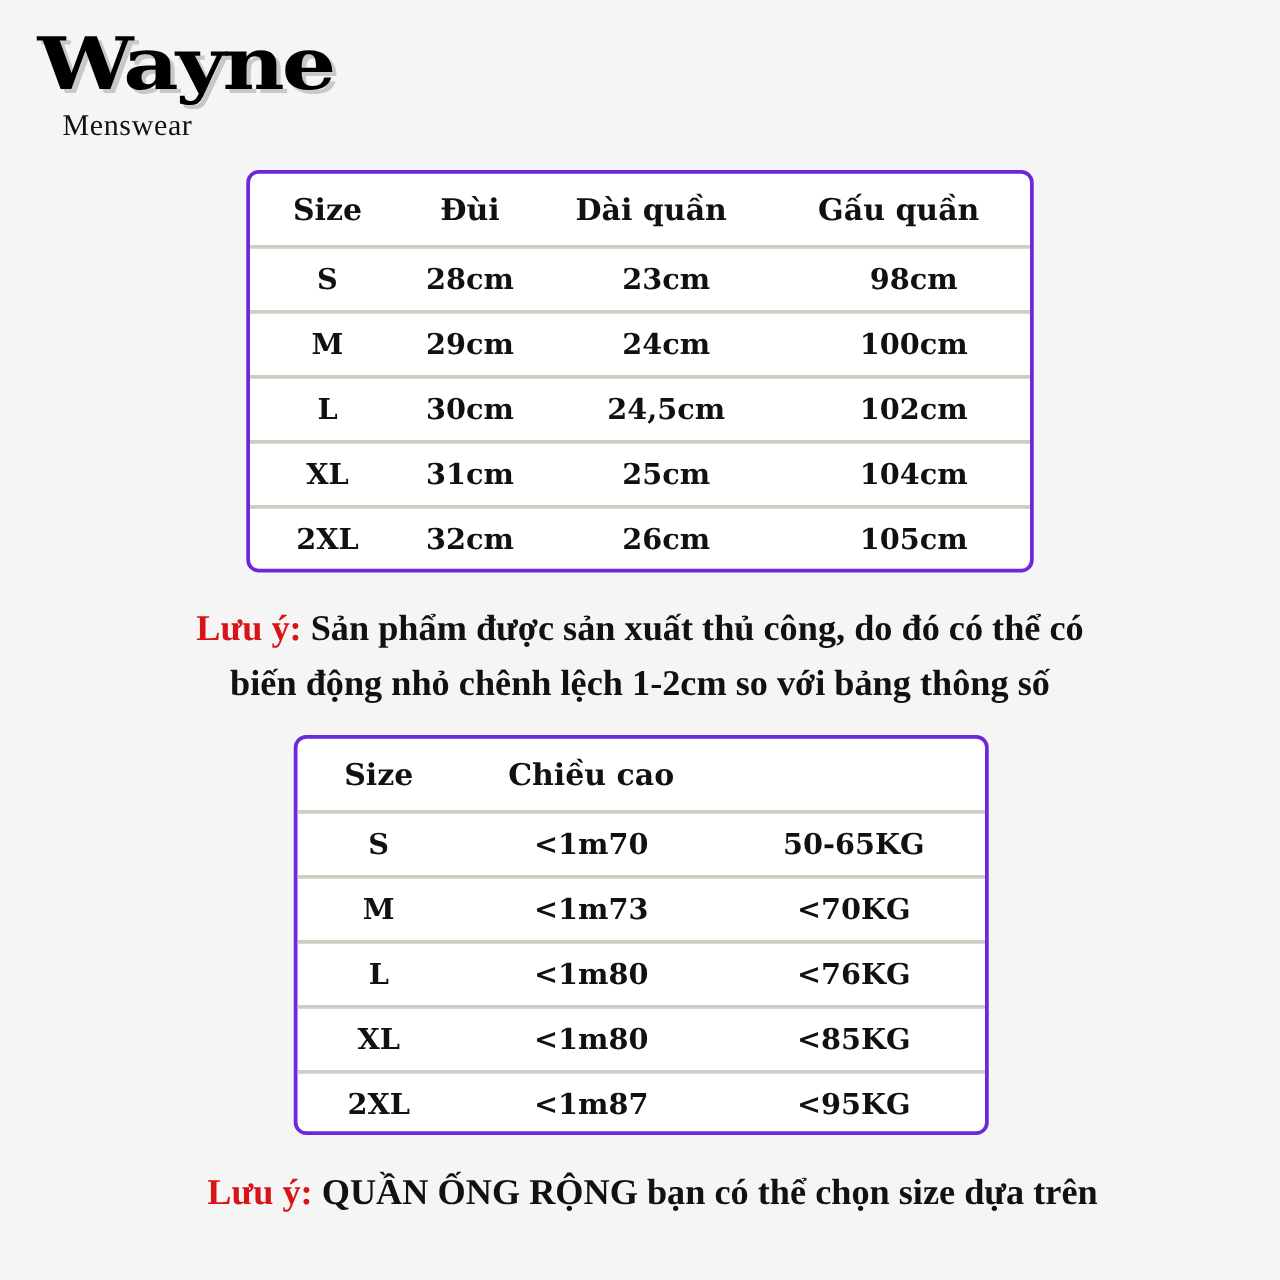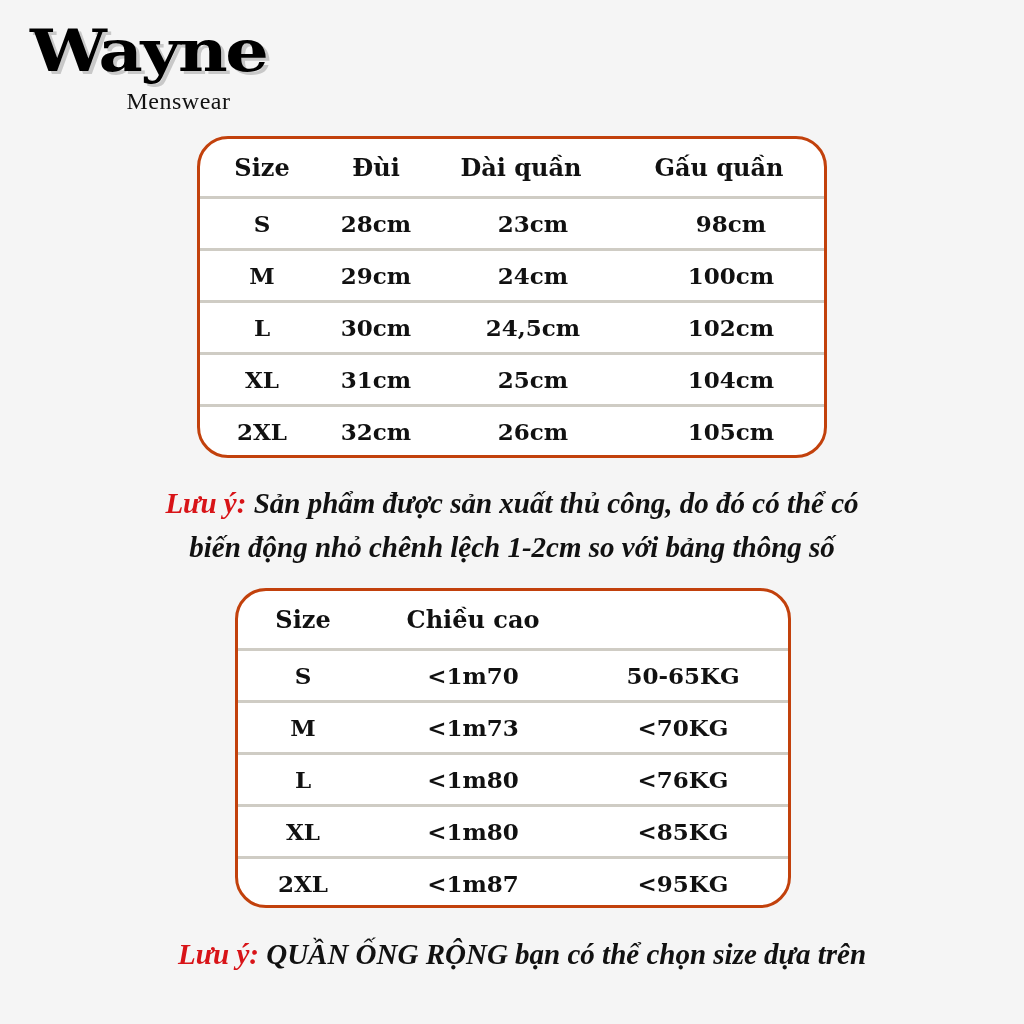--- a/index.html
+++ b/index.html
@@ -9,26 +9,26 @@
   .logo { position: absolute; left: 30px; top: 22px; }
   .logo-title {
     font-family: "DejaVu Serif", serif;
     font-weight: 900; font-size: 58px; letter-spacing: -2px; line-height: 1;
     color: #000; text-shadow: 3px 3px 0 #c8c8c8;
     transform: scaleX(1.18); transform-origin: left top;
     display: inline-block;
   }
   .logo-sub {
     font-family: "Liberation Serif", serif;
-    font-size: 24px; color: #111; margin-left: 20px; margin-top: 8px; letter-spacing: 0.5px; text-align: right;
+    font-size: 24px; color: #111; margin-left: 20px; margin-top: 8px; letter-spacing: 0.5px;
   }
 
   .tbl {
     position: absolute; background: #fff;
-    border: 3px solid #c2410c; border-radius: 31px; overflow: hidden;
+    border: 3px solid #6d28d9; border-radius: 10px; overflow: hidden;
   }
   .tbl .row { display: flex; align-items: center; border-top: 3px solid #cfccc4; }
   .tbl .row:first-child { border-top: none; }
   .tbl .cell {
     text-align: center; font-family: "DejaVu Serif", serif; font-weight: bold;
     font-size: 23px; color: #111;
   }
   .tbl .head .cell { font-size: 24px; }
 
   #t1 { left: 197px; top: 136px; width: 630px; height: 322px; }
@@ -41,21 +41,21 @@
 
   #t2 { left: 235px; top: 588px; width: 556px; height: 320px; }
   #t2 .row { height: 52px; }
   #t2 .head { height: 57px; }
   #t2 .c0 { width: 130px; }
   #t2 .c1 { width: 210px; }
   #t2 .c2 { width: 210px; }
 
   .note {
     position: absolute; left: 0; width: 1024px; text-align: center;
-    font-family: "Liberation Serif", serif; font-style: italic; font-weight: bold;
+    font-family: "Liberation Serif", serif; font-weight: bold;
     font-size: 29px; line-height: 44px; color: #111;
   }
   .note .lbl { color: #d81418; }
   #note1 { top: 481px; }
   #note2 { top: 932px; margin-left: 10px; }
 </style>
 </head>
 <body>
 
 <div class="logo">

